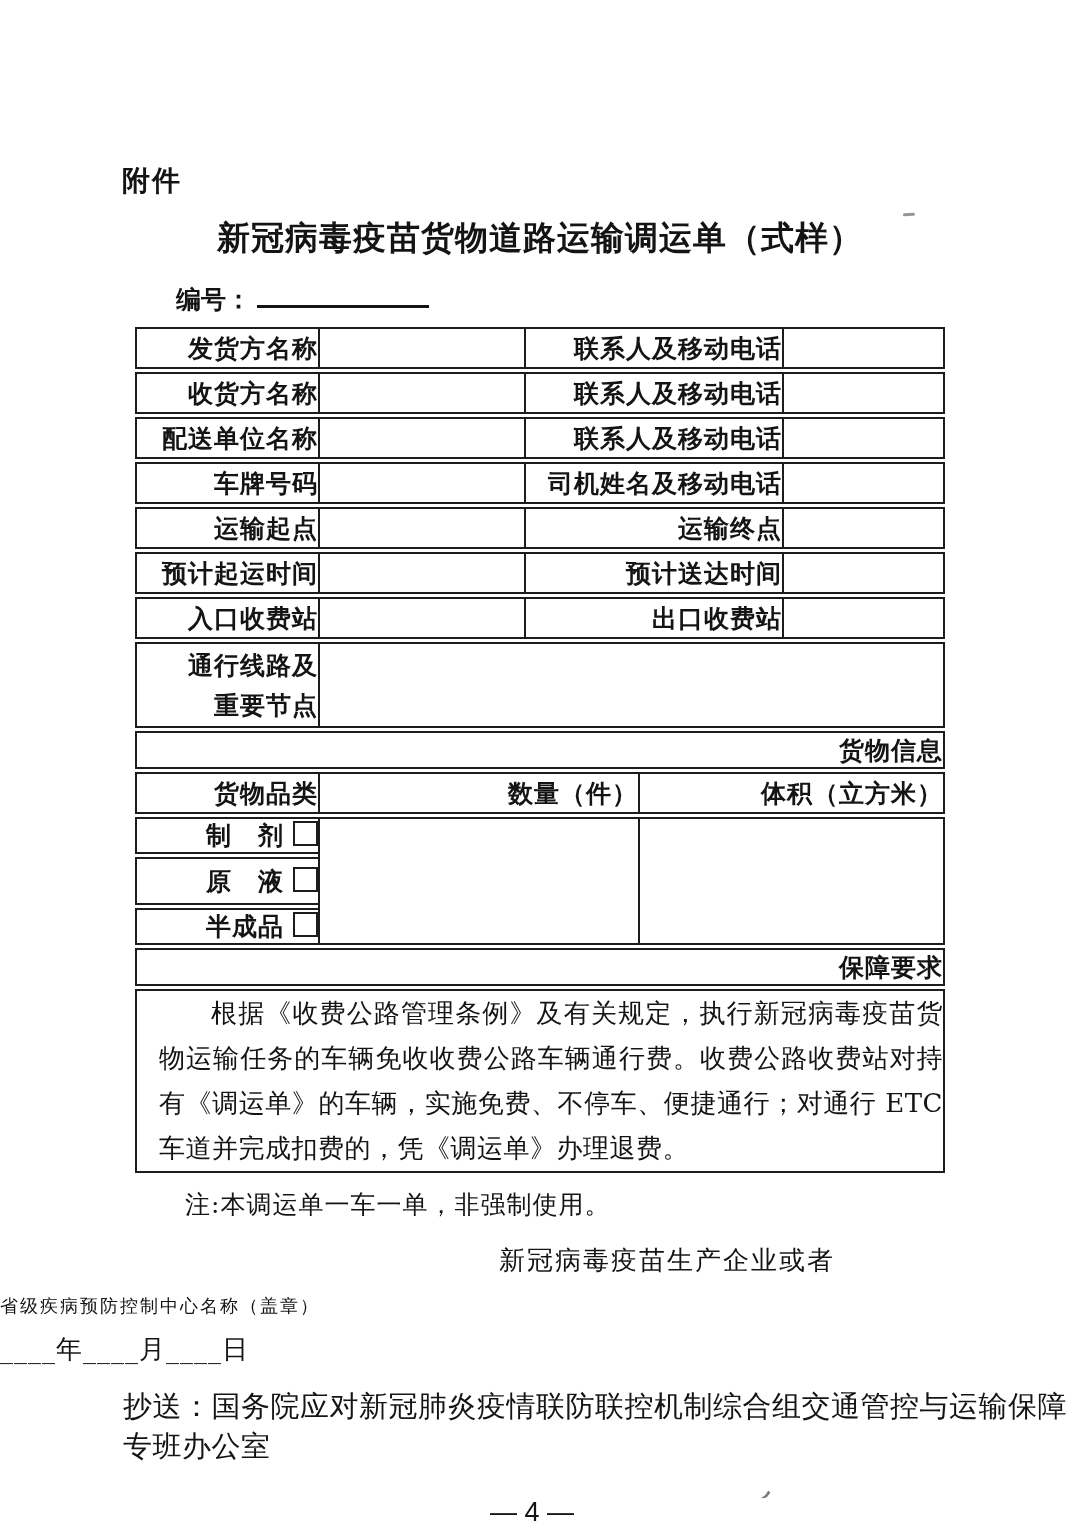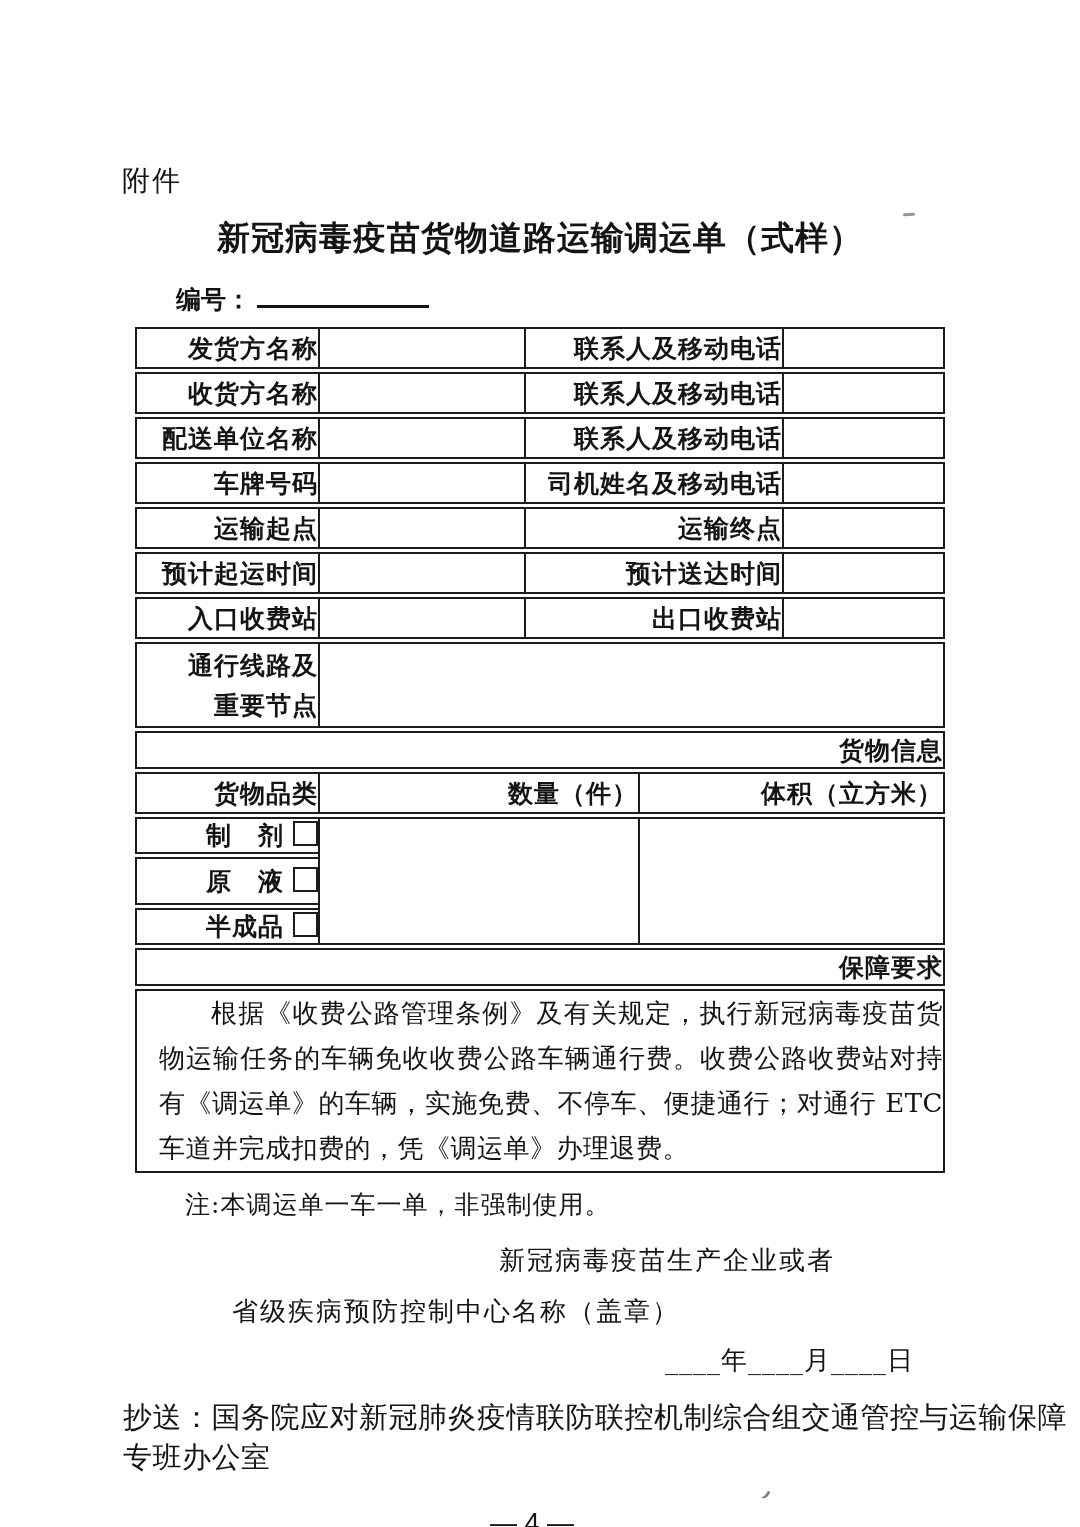--- a/index.html
+++ b/index.html
@@ -10,21 +10,21 @@
     margin: 0 auto;
     background: #ffffff;
     color: #141414;
     font-family: "Liberation Sans", sans-serif;
     overflow: hidden;
   }
   .attachment {
     margin: 0;
     padding: 162px 0 0 122px;
     font-size: 28px;
-    font-weight: 400;
+    font-weight: 700;
     letter-spacing: 2px;
   }
   .title {
     margin: 16px 0 13px 0;
     text-align: center;
     font-size: 33px;
     font-weight: 800;
     letter-spacing: 1px;
   }
   .serial {
@@ -89,22 +89,22 @@
     letter-spacing: 0.5px;
     font-weight: 500;
   }
   .footer { font-family: "DejaVu Serif", serif; font-weight: 500; }
   .note {
     margin: 12px 0 0 185px;
     font-size: 25px;
     letter-spacing: 1px;
   }
   .signer1 { margin-top: 22px; text-align: right; padding-right: 245px; font-size: 26px; letter-spacing: 2px; }
-  .signer2 { margin-top: 16px; text-align: center; padding-right: 168px; font-size: 26px; letter-spacing: 2px; }
-  .dateline { margin-top: 14px; text-align: right; padding-right: 166px; font-size: 26px; letter-spacing: 1px; }
+  .signer2 { margin-top: 16px; text-align: left; padding-right: 168px; font-size: 18px; letter-spacing: 2px; }
+  .dateline { margin-top: 14px; text-align: left; padding-right: 166px; font-size: 26px; letter-spacing: 1px; }
   .ccline {
     margin: 20px 0 0 123px;
     font-size: 29px;
     letter-spacing: 0.5px;
   }
   .pageno {
     margin-top: 30px;
     text-align: center;
     font-size: 27px;
     font-family: "Liberation Sans", sans-serif;

